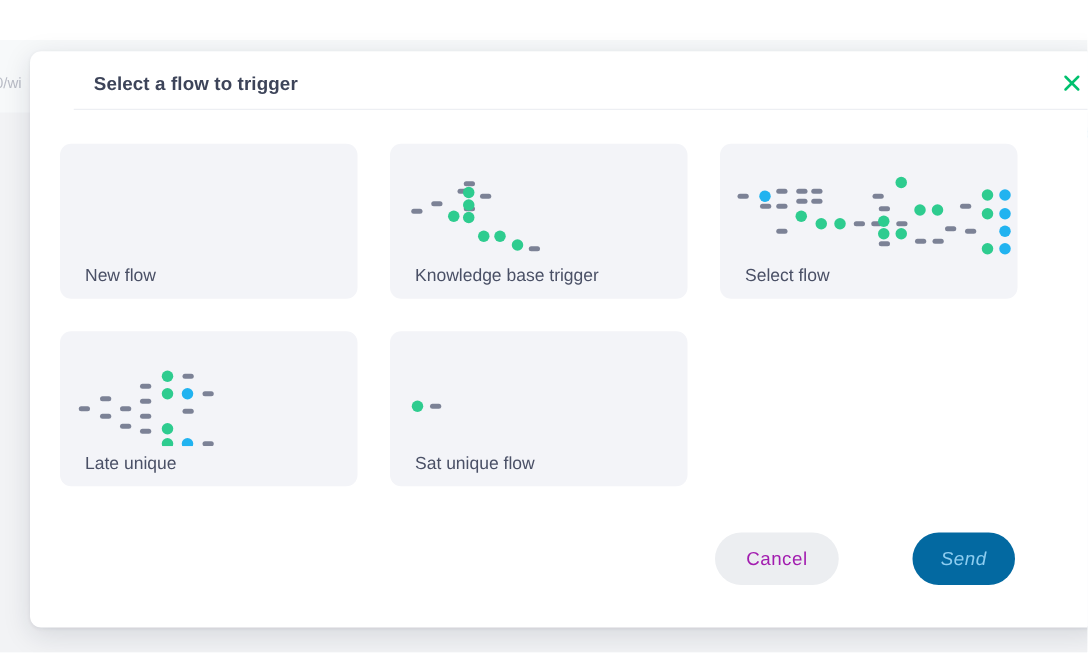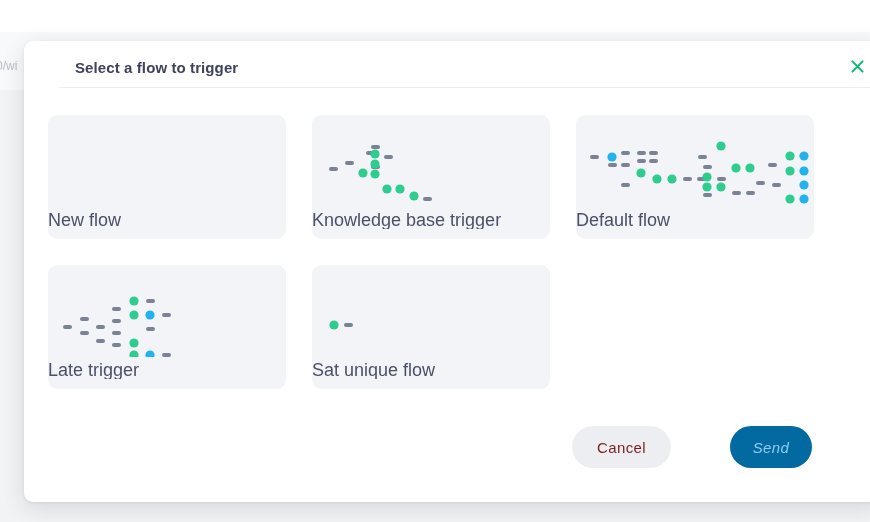--- a/index.html
+++ b/index.html
@@ -174,23 +174,23 @@
     height: 92px;
     overflow: hidden;
   }
   .card-thumb svg {
     position: absolute;
     left: 0;
     top: 0;
   }
   .card-label {
     position: absolute;
-    left: 0;
+    left: 20px;
     bottom: 10px;
-    font-size: 18px;
+    font-size: 14px;
     color: #4a5066;
     line-height: 18px;
     white-space: nowrap;
     overflow: hidden;
     text-overflow: ellipsis;
     max-width: 216px;
   }
 
   
   .modal-footer {
@@ -209,21 +209,21 @@
     font-size: 15px;
     letter-spacing: 0.4px;
     cursor: pointer;
     padding: 0;
   }
   .btn-cancel {
     right: 175px;
     top: 16px;
     width: 99px;
     background: #eceef1;
-    color: #7f1d1d;
+    color: #a21caf;
   }
   .btn-send {
     right: 34px;
     top: 16px;
     width: 82px;
     background: #0369a1;
     color: #8dcdf0;
     font-style: italic;
   }
 </style>
@@ -314,21 +314,21 @@
               <circle cx="174" cy="53" r="4.6" fill="#2ecc8f"></circle>
               <circle cx="214" cy="41" r="4.6" fill="#2ecc8f"></circle>
               <circle cx="214" cy="56" r="4.6" fill="#2ecc8f"></circle>
               <circle cx="214" cy="84" r="4.6" fill="#2ecc8f"></circle>
               <circle cx="228" cy="41" r="4.6" fill="#21b3f0"></circle>
               <circle cx="228" cy="56" r="4.6" fill="#21b3f0"></circle>
               <circle cx="228" cy="70" r="4.6" fill="#21b3f0"></circle>
               <circle cx="228" cy="84" r="4.6" fill="#21b3f0"></circle>
             </svg>
           </div>
-          <div class="card-label">Default flow</div>
+          <div class="card-label">Select flow</div>
         </div>
         <div class="card">
           <div class="card-thumb">
             <svg width="238" height="92" viewBox="0 0 238 92">
               <rect x="15" y="60" width="9" height="4" rx="2" fill="#7c8296"></rect>
               <rect x="32" y="52" width="9" height="4" rx="2" fill="#7c8296"></rect>
               <rect x="32" y="66" width="9" height="4" rx="2" fill="#7c8296"></rect>
               <rect x="48" y="60" width="9" height="4" rx="2" fill="#7c8296"></rect>
               <rect x="48" y="74" width="9" height="4" rx="2" fill="#7c8296"></rect>
               <rect x="64" y="42" width="9" height="4" rx="2" fill="#7c8296"></rect>
@@ -341,21 +341,21 @@
               <rect x="114" y="48" width="9" height="4" rx="2" fill="#7c8296"></rect>
               <rect x="114" y="88" width="9" height="4" rx="2" fill="#7c8296"></rect>
               <circle cx="86" cy="36" r="4.6" fill="#2ecc8f"></circle>
               <circle cx="86" cy="50" r="4.6" fill="#2ecc8f"></circle>
               <circle cx="86" cy="78" r="4.6" fill="#2ecc8f"></circle>
               <circle cx="86" cy="90" r="4.6" fill="#2ecc8f"></circle>
               <circle cx="102" cy="50" r="4.6" fill="#21b3f0"></circle>
               <circle cx="102" cy="90" r="4.6" fill="#21b3f0"></circle>
             </svg>
           </div>
-          <div class="card-label">Late trigger</div>
+          <div class="card-label">Late unique</div>
         </div>
         <div class="card">
           <div class="card-thumb">
             <svg width="238" height="92" viewBox="0 0 238 92">
               <rect x="32" y="58" width="9" height="4" rx="2" fill="#7c8296"></rect>
               <circle cx="22" cy="60" r="4.6" fill="#2ecc8f"></circle>
             </svg>
           </div>
           <div class="card-label">Sat unique flow</div>
         </div>

